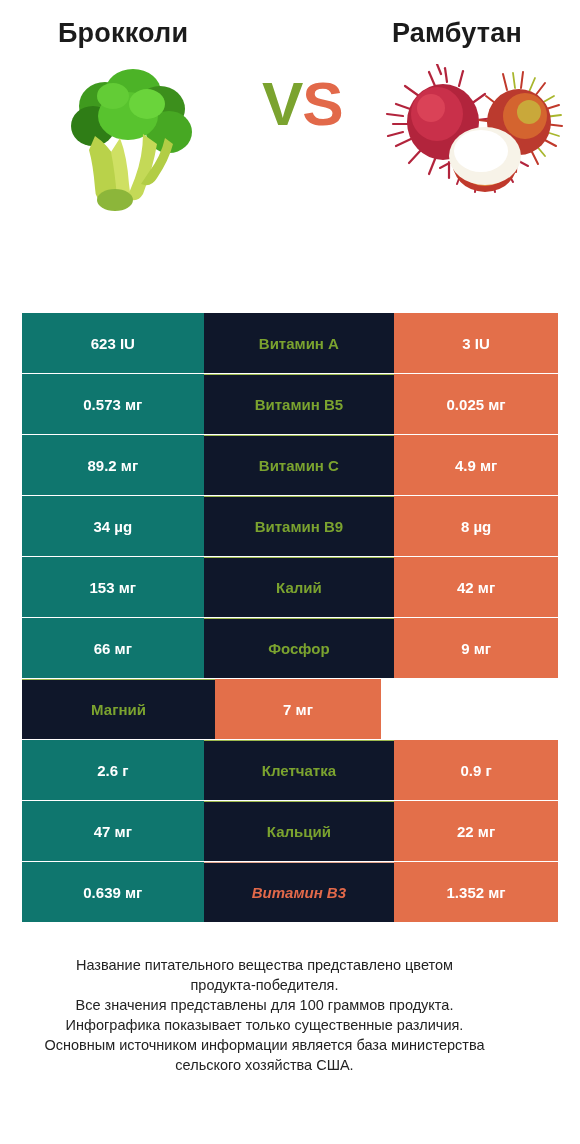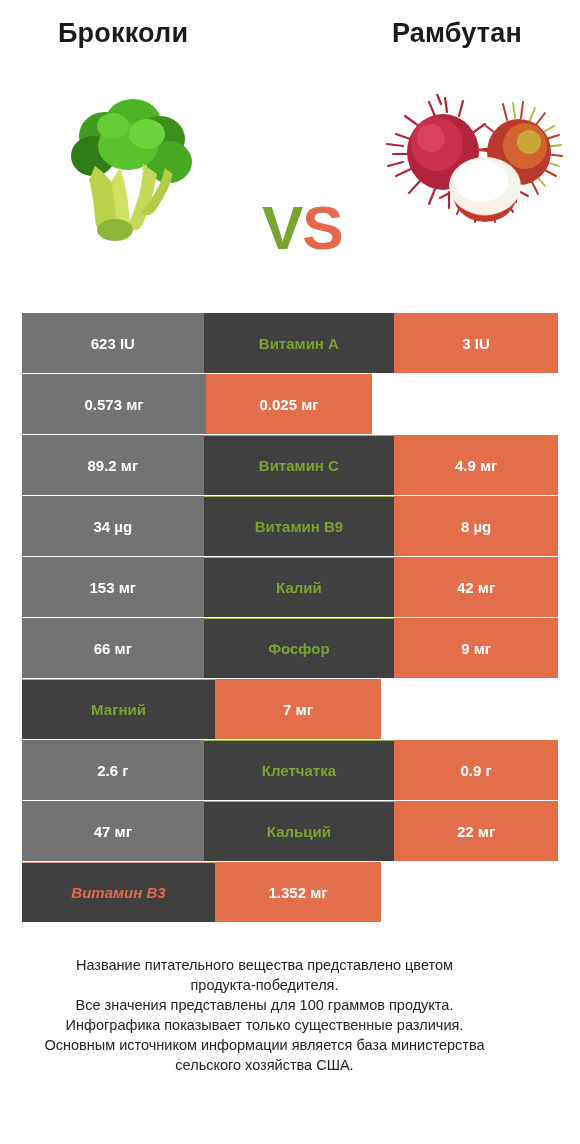--- a/index.html
+++ b/index.html
@@ -29,21 +29,21 @@
     letter-spacing: 0.2px;
     white-space: nowrap;
   }
   .header-title.left  { margin-left: 58px; }
   .header-title.right { margin-right: 58px; }
 
   
   .hero {
     height: 210px;
     display: flex;
-    align-items: flex-end;
+    align-items: flex-start;
     justify-content: space-between;
     padding: 0 40px;
     box-sizing: border-box;
     gap: 42px;
   }
   .hero-img {
     width: 180px;
     height: 180px;
     display: flex;
     align-items: center;
@@ -76,26 +76,26 @@
   .cell {
     display: flex;
     align-items: center;
     justify-content: center;
     box-sizing: border-box;
     font-size: 15px;
     font-weight: 700;
   }
   .cell.left {
     width: 184px;
-    background: #737373;
+    background: #0f766e;
     color: #ffffff;
   }
   .cell.mid {
     width: 193px;
-    background: #404040;
+    background: #0f172a;
     color: #7ba32f;
     border-top: 1px solid #9cb84d;
     font-size: 15px;
   }
   .row:first-child .cell.mid { border-top: 1px solid transparent; }
   .cell.mid.orange {
     color: #e2694a;
     border-top-color: #e0a48e;
     font-style: italic;
   }
@@ -228,20 +228,21 @@
 </div>
 
 <div class="table">
     <div class="row">
       <div class="cell left">623 IU</div>
       <div class="cell mid">Витамин A</div>
       <div class="cell right">3 IU</div>
     </div>
     <div class="row">
       <div class="cell left">0.573 мг</div>
+      <div class="cell mid">Витамин B5</div>
       <div class="cell right">0.025 мг</div>
     </div>
     <div class="row">
       <div class="cell left">89.2 мг</div>
       <div class="cell mid">Витамин C</div>
       <div class="cell right">4.9 мг</div>
     </div>
     <div class="row">
       <div class="cell left">34 µg</div>
       <div class="cell mid">Витамин B9</div>
@@ -265,20 +266,21 @@
       <div class="cell left">2.6 г</div>
       <div class="cell mid">Клетчатка</div>
       <div class="cell right">0.9 г</div>
     </div>
     <div class="row">
       <div class="cell left">47 мг</div>
       <div class="cell mid">Кальций</div>
       <div class="cell right">22 мг</div>
     </div>
     <div class="row">
+      <div class="cell left">0.639 мг</div>
       <div class="cell mid orange">Витамин B3</div>
       <div class="cell right">1.352 мг</div>
     </div>
   </div>
 
 <div class="footer">
     <p>Название питательного вещества представлено цветом</p>
     <p>продукта-победителя.</p>
     <p>Все значения представлены для 100 граммов продукта.</p>
     <p>Инфографика показывает только существенные различия.</p>

